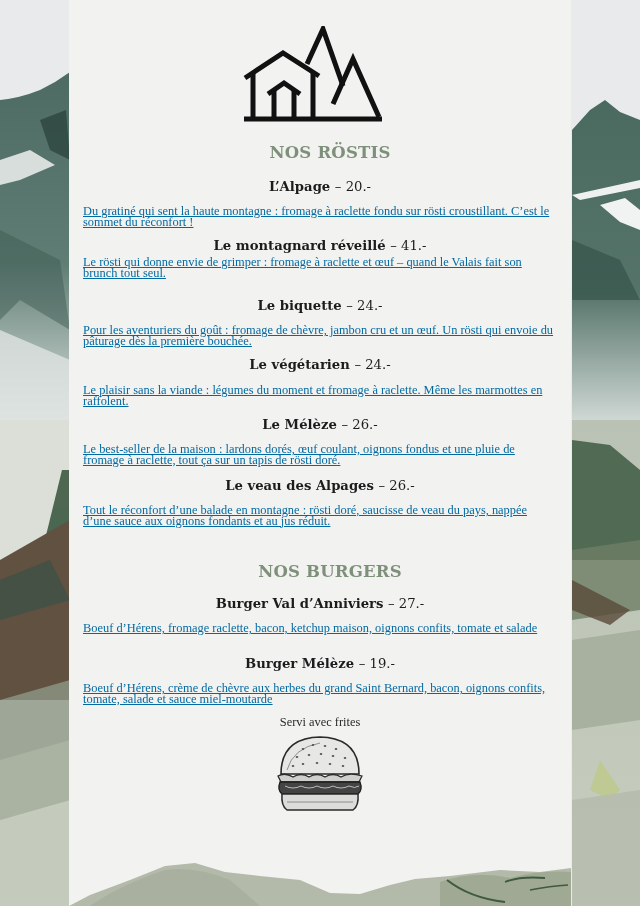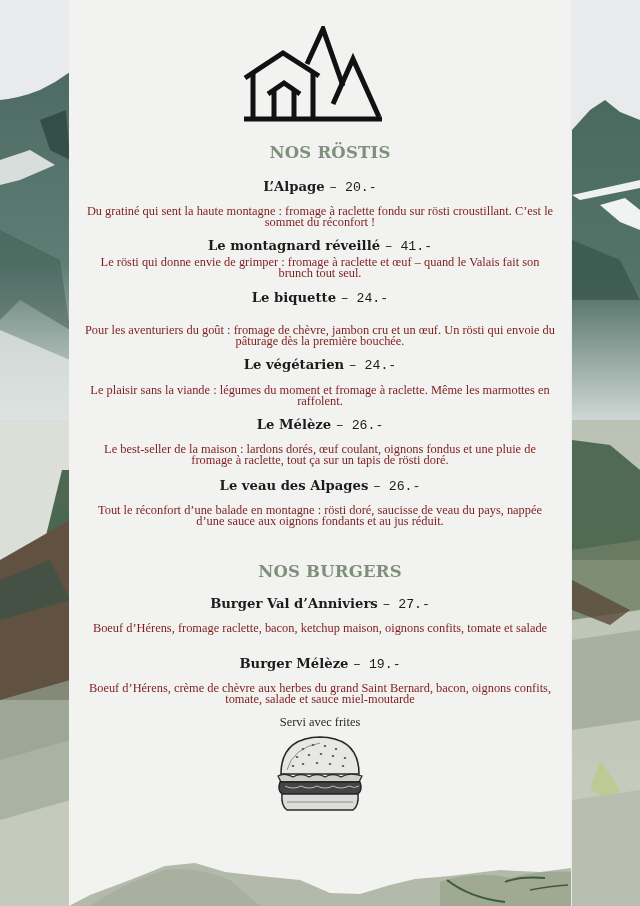--- a/index.html
+++ b/index.html
@@ -20,26 +20,27 @@
     .logo { position: absolute; left: 174px; top: 26px; width: 140px; height: 98px; }
     .section-title {
       position: absolute; left: 0; width: 522px; text-align: center;
       font-family: "DejaVu Serif", serif; font-weight: bold; font-size: 16.5px;
       color: #7e907a; letter-spacing: 0.2px;
     }
     .item-title {
       position: absolute; left: 0; width: 502px; text-align: center;
       font-size: 13.2px; font-weight: bold; color: #1c1c1c;
     }
-    .item-title .price { font-weight: normal; font-family: Liberation Mono, monospace; }
+    .item-title .price { font-weight: normal; }
     .item-desc {
-      position: absolute; left: 14px; width: 474px; text-align: center;
-      font-size: 11.2px; line-height: 10.5px; color: #7f1d1d;
+      position: absolute; left: 14px; width: 474px; text-align: left;
+      font-size: 11.2px; line-height: 10.5px; color: #0369a1;
       font-family: "Liberation Serif", serif;
       font-size: 12.4px;
+      text-decoration: underline;
     }
     .note {
       position: absolute; left: 0; width: 502px; text-align: center;
       font-family: Liberation Serif, serif; font-size: 12.4px; color: #2a2a2a;
     }
     .burger { position: absolute; left: 204px; top: 734px; width: 94px; height: 84px; }
   </style>
 </head>
 <body>
 
@@ -137,21 +138,21 @@
     <span class="price">–  20.-</span>
   </div>
   <div class="item-desc" style="top:206px">Du gratiné qui sent la haute montagne : fromage à raclette fondu sur rösti croustillant. C’est le sommet du réconfort !</div>
 
   <div class="item-title" style="top:238px">
     <span>Le montagnard réveillé</span>
     <span class="price">–  41.-</span>
   </div>
   <div class="item-desc" style="top:257px">Le rösti qui donne envie de grimper : fromage à raclette et œuf – quand le Valais fait son brunch tout seul.</div>
 
-  <div class="item-title" style="top:290px">
+  <div class="item-title" style="top:298px">
     <span>Le biquette</span>
     <span class="price">–  24.-</span>
   </div>
   <div class="item-desc" style="top:325px">Pour les aventuriers du goût : fromage de chèvre, jambon cru et un œuf. Un rösti qui envoie du pâturage dès la première bouchée.</div>
 
   <div class="item-title" style="top:357px">
     <span>Le végétarien</span>
     <span class="price">–  24.-</span>
   </div>
   <div class="item-desc" style="top:385px">Le plaisir sans la viande : légumes du moment et fromage à raclette. Même les marmottes en raffolent.</div>

